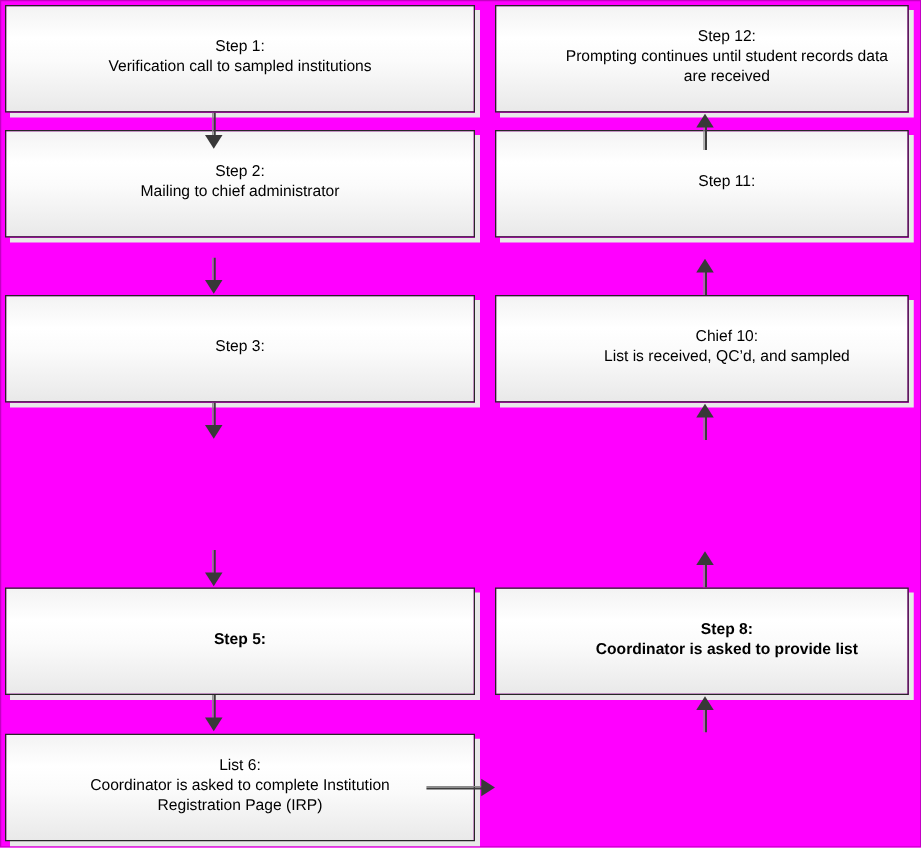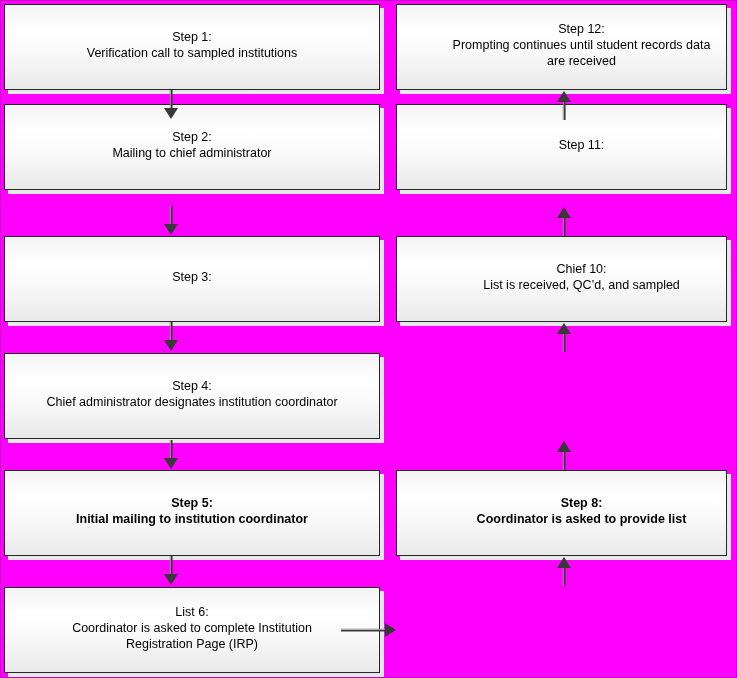--- a/index.html
+++ b/index.html
@@ -73,27 +73,22 @@
     <div class="box-title">Step 1:</div>
     <div class="box-body">Verification call to sampled institutions</div>
   </div>
   <div class="box cl r1">
     <div class="box-title">Step 2:</div>
     <div class="box-body">Mailing to chief administrator</div>
   </div>
   <div class="box cl r2">
     <div class="box-title">Step 3:</div>
   </div>
-  <div class="box cl r3">
-    <div class="box-title">Step 4:</div>
-    <div class="box-body">Chief administrator designates institution coordinator</div>
-  </div>
   <div class="box cl r4">
     <div class="box-title">Step 5:</div>
-    <div class="box-body">Initial mailing to institution coordinator</div>
   </div>
   <div class="box cl r5">
     <div class="box-title">List 6:</div>
     <div class="box-body">Coordinator is asked to complete Institution
 Registration Page (IRP)</div>
   </div>
 
   <div class="box cr r0">
     <div class="box-title">Step 12:</div>
     <div class="box-body">Prompting continues until student records data

